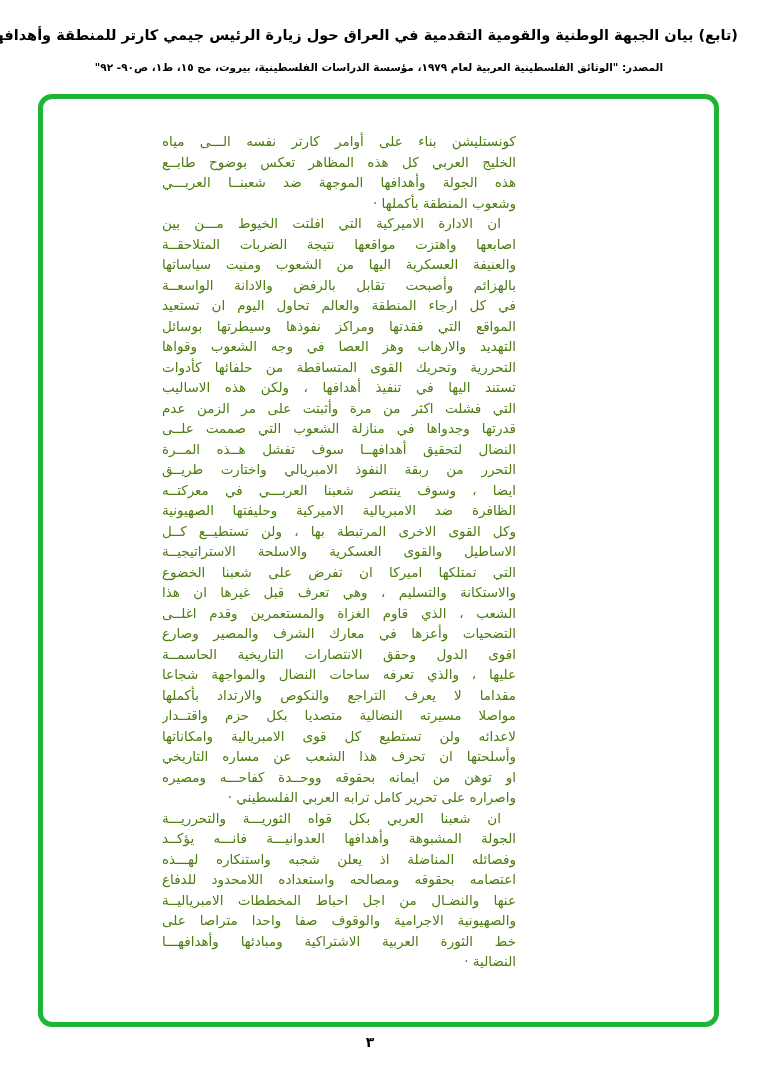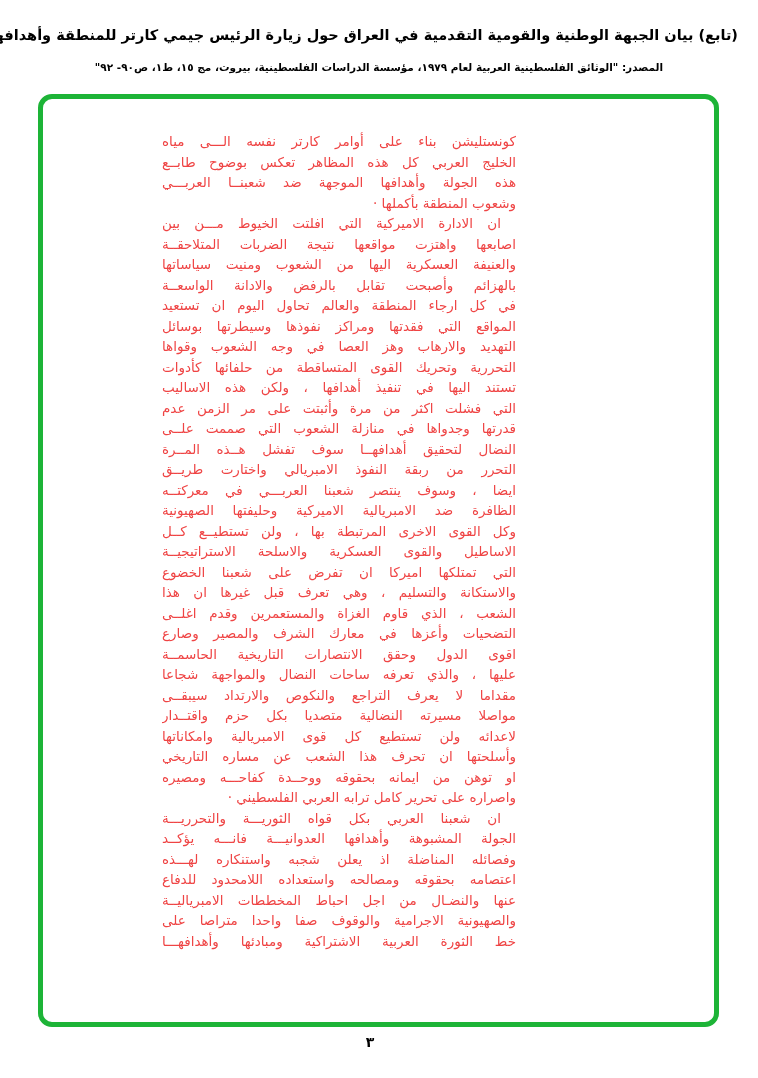--- a/index.html
+++ b/index.html
@@ -24,21 +24,21 @@
   }
 
   .text-column{
     position:absolute;left:162px;top:131px;width:354px;
     direction:rtl;
   }
   .para{margin:0;padding:0;}
   .line{
     font-size:13.5px;line-height:20.5px;height:20.5px;overflow:hidden;
     text-align:justify;text-align-last:justify;
-    color:#ef4444;
+    color:#4d7c0f;
   }
   .line.last{text-align-last:right;}
   .line.indent{padding-right:15px;}
 
   .page-number{
     position:absolute;top:1034px;left:0;width:740px;
     text-align:center;font-size:14px;font-weight:bold;color:#000;
   }
 </style>
 </head>
@@ -76,33 +76,34 @@
         <div class="line">ايضا ، وسوف ينتصر شعبنا العربـــي في معركتــه</div>
         <div class="line">الظافرة ضد الامبريالية الاميركية وحليفتها الصهيونية</div>
         <div class="line">وكل القوى الاخرى المرتبطة بها ، ولن تستطيــع كــل</div>
         <div class="line">الاساطيل والقوى العسكرية والاسلحة الاستراتيجيــة</div>
         <div class="line">التي تمتلكها اميركا ان تفرض على شعبنا الخضوع</div>
         <div class="line">والاستكانة والتسليم ، وهي تعرف قبل غيرها ان هذا</div>
         <div class="line">الشعب ، الذي قاوم الغزاة والمستعمرين وقدم اغلــى</div>
         <div class="line">التضحيات وأعزها في معارك الشرف والمصير وصارع</div>
         <div class="line">اقوى الدول وحقق الانتصارات التاريخية الحاسمــة</div>
         <div class="line">عليها ، والذي تعرفه ساحات النضال والمواجهة شجاعا</div>
-        <div class="line">مقداما لا يعرف التراجع والنكوص والارتداد سيبقــى</div>
+        <div class="line">مقداما لا يعرف التراجع والنكوص والارتداد بأكملها</div>
         <div class="line">مواصلا مسيرته النضالية متصديا بكل حزم واقتــدار</div>
         <div class="line">لاعدائه ولن تستطيع كل  قوى الامبريالية وامكاناتها</div>
         <div class="line">وأسلحتها ان تحرف هذا الشعب عن مساره التاريخي</div>
         <div class="line">او توهن من ايمانه بحقوقه ووحــدة كفاحـــه ومصيره</div>
         <div class="line last">واصراره على تحرير كامل ترابه العربي الفلسطيني ·</div>
       </div>
       <div class="para">
         <div class="line indent">ان شعبنا العربي بكل قواه الثوريـــة والتحرريـــة</div>
         <div class="line">الجولة المشبوهة وأهدافها العدوانيـــة فانـــه يؤكــد</div>
         <div class="line">وفصائله المناضلة اذ يعلن شجبه واستنكاره لهـــذه</div>
         <div class="line">اعتصامه بحقوقه ومصالحه واستعداده اللامحدود للدفاع</div>
         <div class="line">عنها والنضـال من اجل احباط المخططات الامبرياليــة</div>
         <div class="line">والصهيونية الاجرامية والوقوف صفا واحدا متراصا على</div>
         <div class="line">خط الثورة العربية الاشتراكية ومبادئها وأهدافهـــا</div>
+        <div class="line last">النضالية ·</div>
       </div>
     </div>
 
   <div class="page-number">٣</div>
 
 </div>
 
 </body></html>

